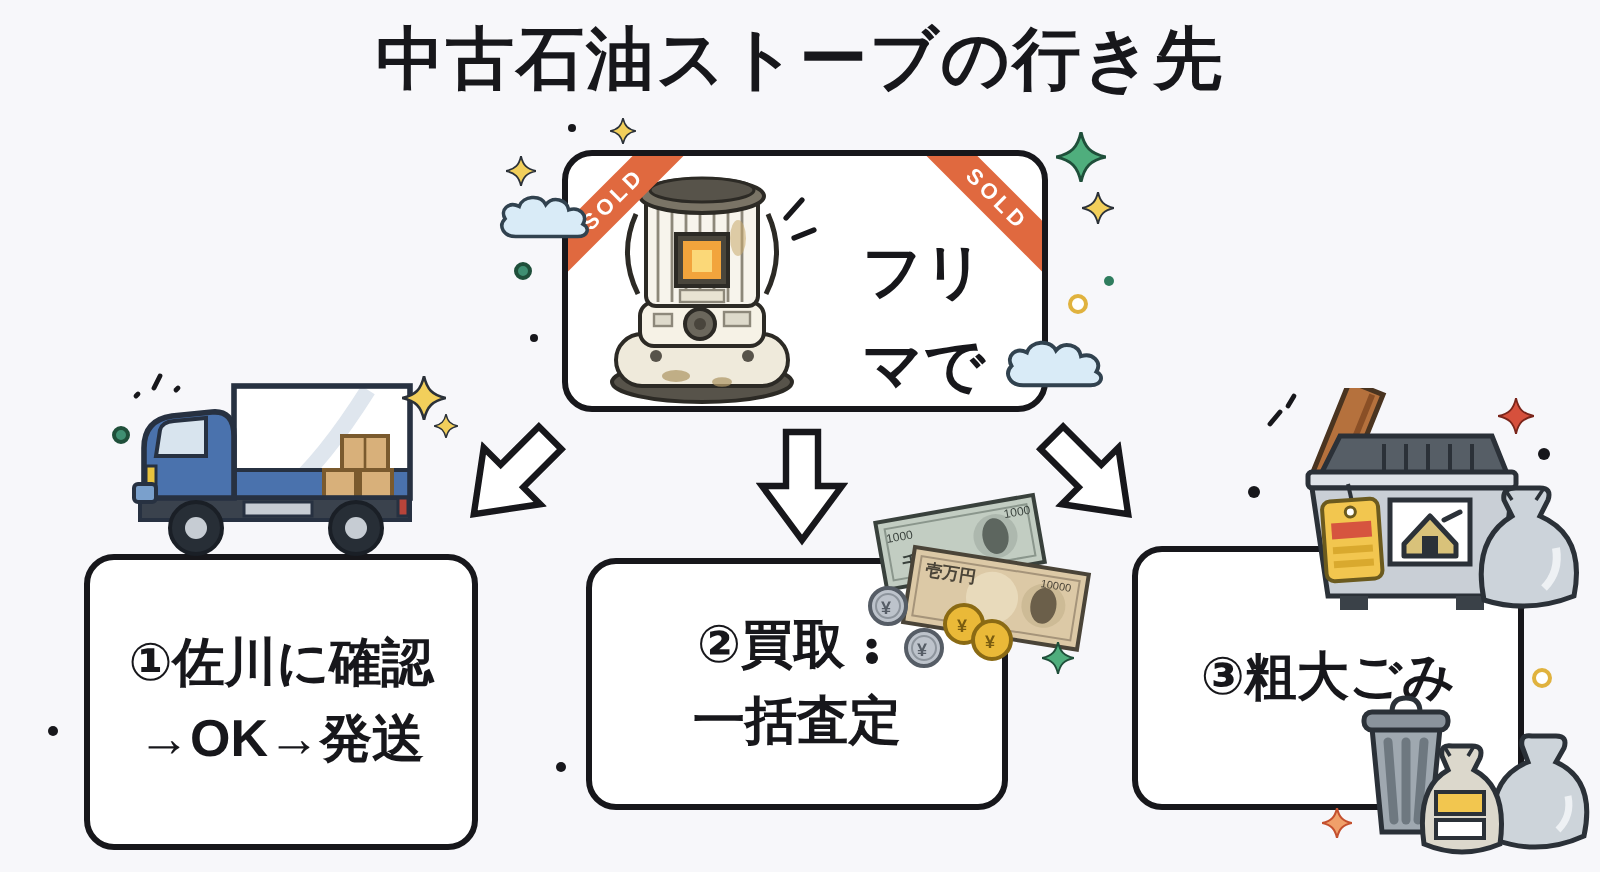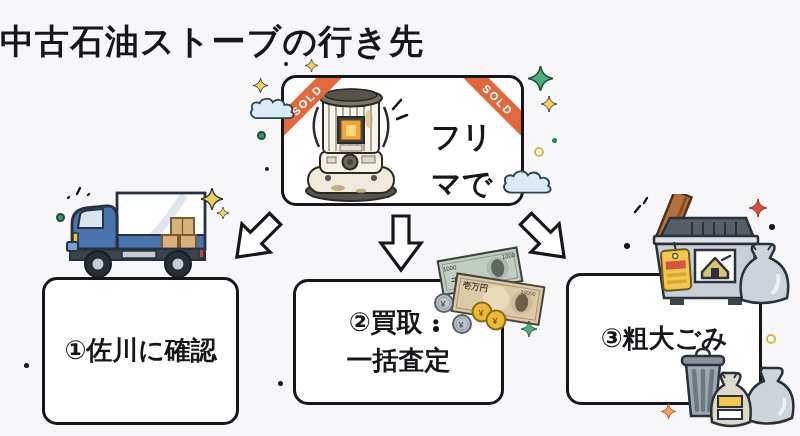--- a/index.html
+++ b/index.html
@@ -1,19 +1,19 @@
 <!DOCTYPE html>
 <html><head>
 <meta charset="utf-8">
 <style>
   html,body{margin:0;padding:0;}
   body{width:800px;height:436px;overflow:hidden;background:#f7f7fa;
        font-family:"Liberation Sans","DejaVu Sans",sans-serif;color:#17171b;}
   .stage{position:relative;width:800px;height:436px;background:#f7f7fa;}
-  .title{position:absolute;left:0;top:19px;width:100%;
+  .title{position:absolute;left:0;top:7px;width:100%;text-align:center;
          font-size:34px;font-weight:900;letter-spacing:1px;z-index:2;}
   .box{position:absolute;background:#fff;border:3.5px solid #17171b;border-radius:15px;
        box-sizing:border-box;z-index:1;}
   .cbox{left:281px;top:75px;width:243px;height:131px;overflow:hidden;}
   .b1{left:42px;top:277px;width:197px;height:148px;}
   .b2{left:293px;top:279px;width:211px;height:126px;}
   .b3{left:566px;top:273px;width:196px;height:132px;}
   .fbox-text{position:absolute;inset:0;display:flex;flex-direction:column;justify-content:center;
        align-items:center;text-align:center;font-size:26px;font-weight:800;line-height:1.45;}
   .ribbon{position:absolute;width:108px;text-align:center;background:#e0693f;color:#fff;
@@ -92,20 +92,21 @@
   <svg class="arrow" style="left:378px;top:213px" viewBox="0 0 46 60">
     <use href="#bigarrow" fill="#fff" stroke="#17171b" stroke-width="3.2"></use>
   </svg>
   <svg class="arrow" style="left:522px;top:208px;transform:rotate(-45deg)" viewBox="0 0 46 60">
     <use href="#bigarrow" fill="#fff" stroke="#17171b" stroke-width="3.2"></use>
   </svg>
 
   <div class="box b1">
     <div class="fbox-text">
       <div>①佐川に確認</div>
+      <div>→OK→発送</div>
     </div>
   </div>
   <div class="box b3">
     <div class="fbox-text">
       <div>③粗大ごみ</div>
     </div>
   </div>
   <div class="box b2">
     <div class="fbox-text">
       <div>②買取・</div>

